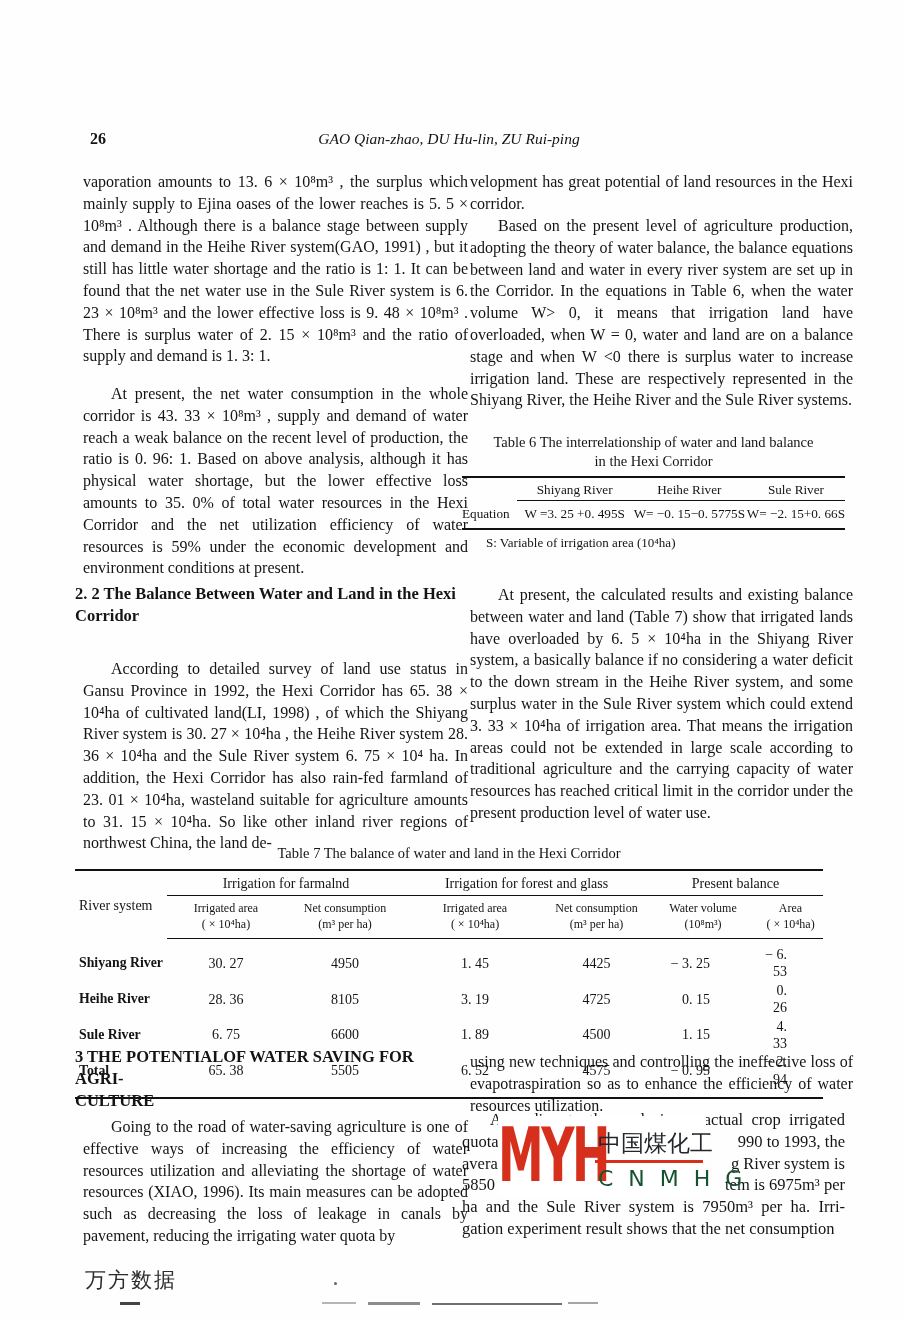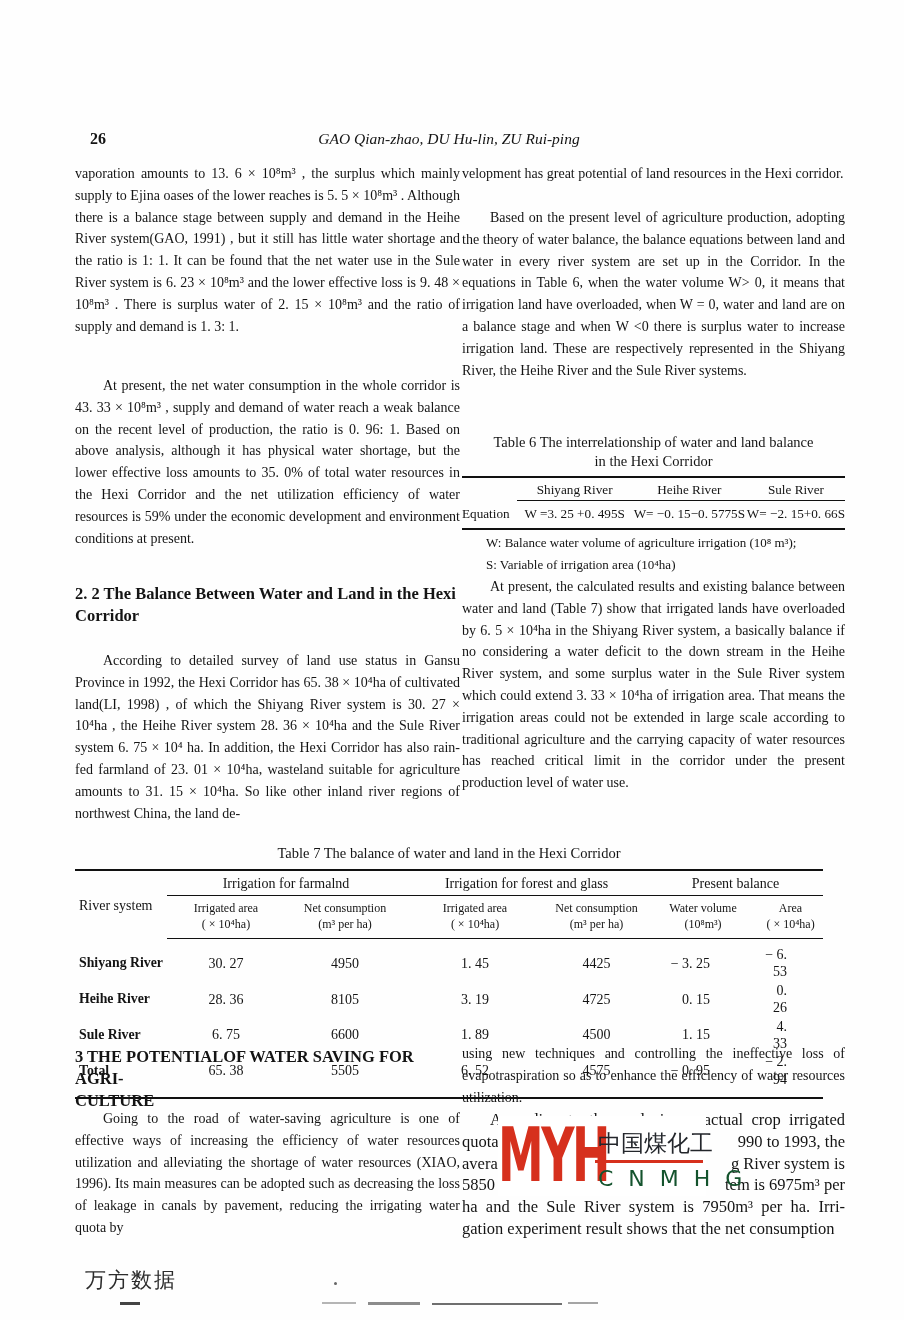--- a/index.html
+++ b/index.html
@@ -4,21 +4,21 @@
 <style>
   html,body{margin:0;padding:0;background:#e8e8e8;}
   .page{position:relative;width:904px;height:1320px;background:#fefefe;overflow:hidden;
         font-family:"Liberation Serif","DejaVu Serif",serif;color:#141414;}
   .abs{position:absolute;}
   
   .pageno{left:90px;top:130px;font-size:16px;font-weight:bold;}
   .runhead{left:75px;top:130px;width:748px;text-align:center;font-style:italic;font-size:15.5px;}
   
   .col{position:absolute;width:385px;}
-  .para{font-size:14px;line-height:21.8px;text-align:justify;margin:0;position:absolute;width:100%;}
+  .para{font-size:16px;line-height:21.8px;text-align:justify;margin:8px;position:absolute;width:100%;}
   .indent{text-indent:28px;}
   .h-bold{font-weight:bold;font-size:16.5px;line-height:22px;position:absolute;width:100%;}
   
   .t6wrap{position:absolute;width:100%;}
   .t6-title{text-align:center;font-size:14.5px;line-height:18.5px;}
   table{border-collapse:collapse;}
   .t6{width:100%;margin-top:6px;border-top:2px solid #111;border-bottom:2px solid #111;font-size:13.2px;}
   .t6 td{padding:0;}
   .t6-head td{text-align:center;padding:4px 2px 2px;border-bottom:1.4px solid #111;}
   .t6-head td.lbl{border-bottom:none;}
@@ -98,21 +98,20 @@
           <td>Sule River</td>
         </tr>
         <tr class="t6-eq">
           <td class="lbl">Equation</td>
           <td>W =3. 25 +0. 495S</td>
           <td>W= −0. 15−0. 5775S</td>
           <td>W= −2. 15+0. 66S</td>
         </tr>
       </tbody>
         </table>
-      <div class="t6-note">W:  Balance water volume of agriculture irrigation (10⁸ m³);</div>
       <div class="t6-note">S:  Variable of irrigation area (10⁴ha)</div>
     </div>
 
     <p class="para indent" style="top:413px;">At present,  the calculated results and existing balance between water and land  (Table 7)  show that irrigated lands have overloaded by 6. 5 × 10⁴ha in the Shiyang River system,  a basically balance if no considering a water deficit to the down stream in the Heihe River system,  and some surplus water in the Sule River system which could extend 3. 33 × 10⁴ha of irrigation area.  That means the irrigation areas could not be extended in large scale according to traditional agriculture and the carrying capacity of water resources has reached critical limit in the corridor under the present production level of water use.</p>
   </div>
 
   <div class="abs t7block">
     <div class="t7-title">Table 7  The balance of water and land in the Hexi Corridor</div>
     <table class="t7">
       <colgroup>

